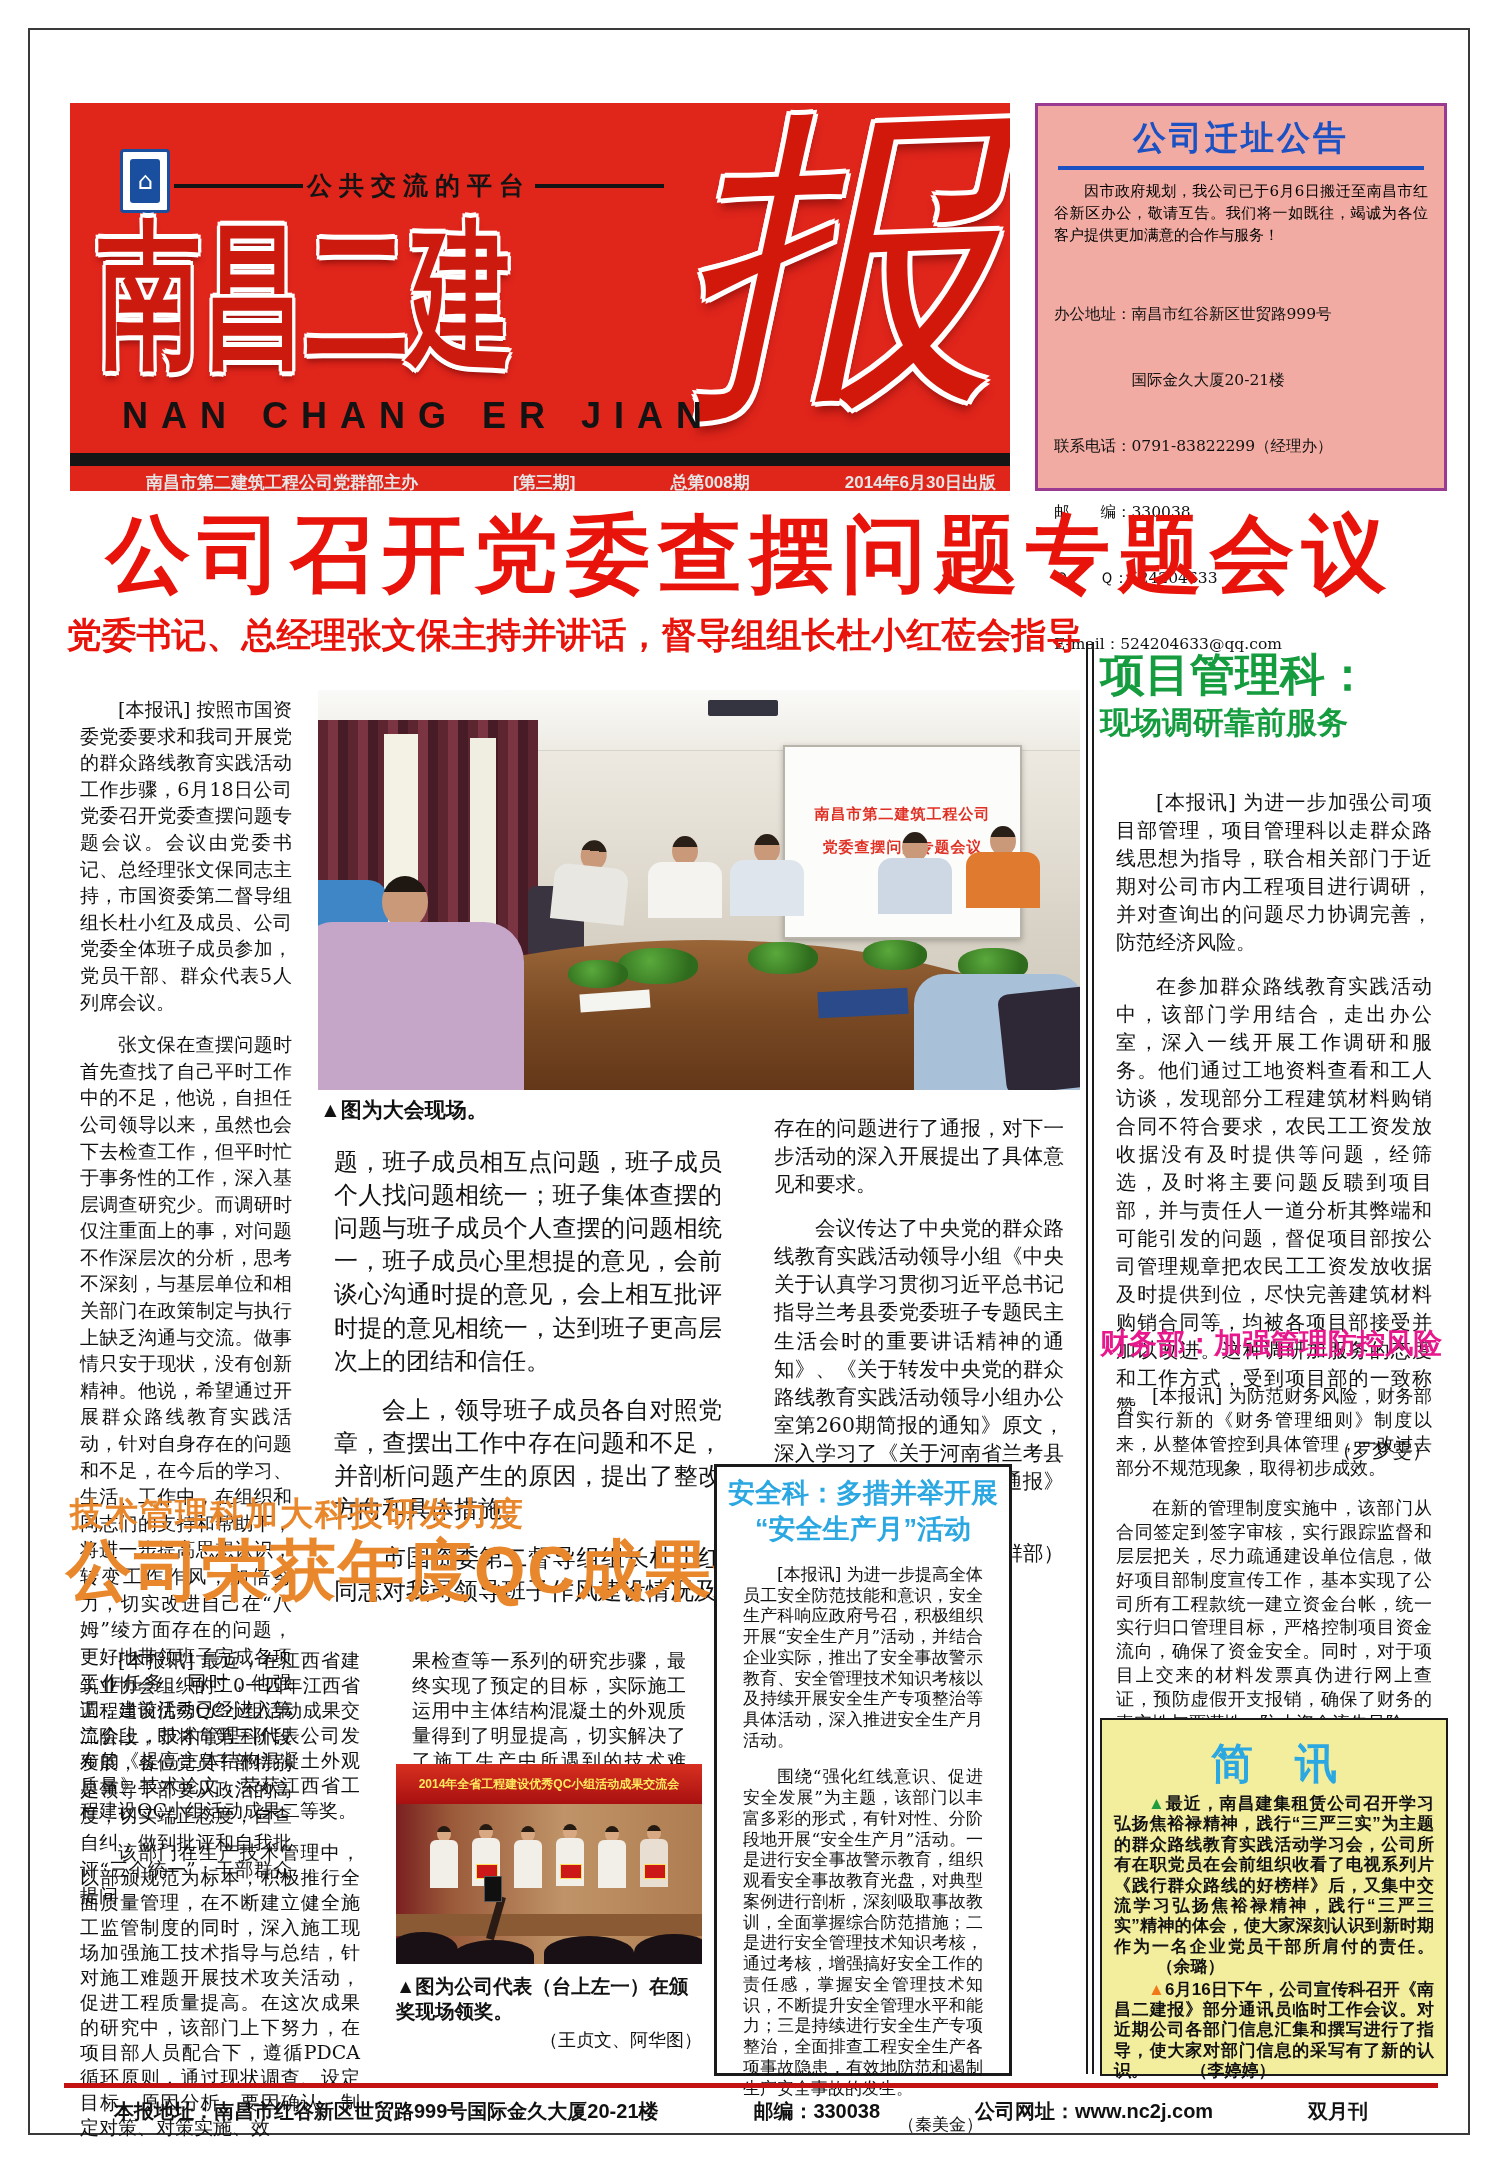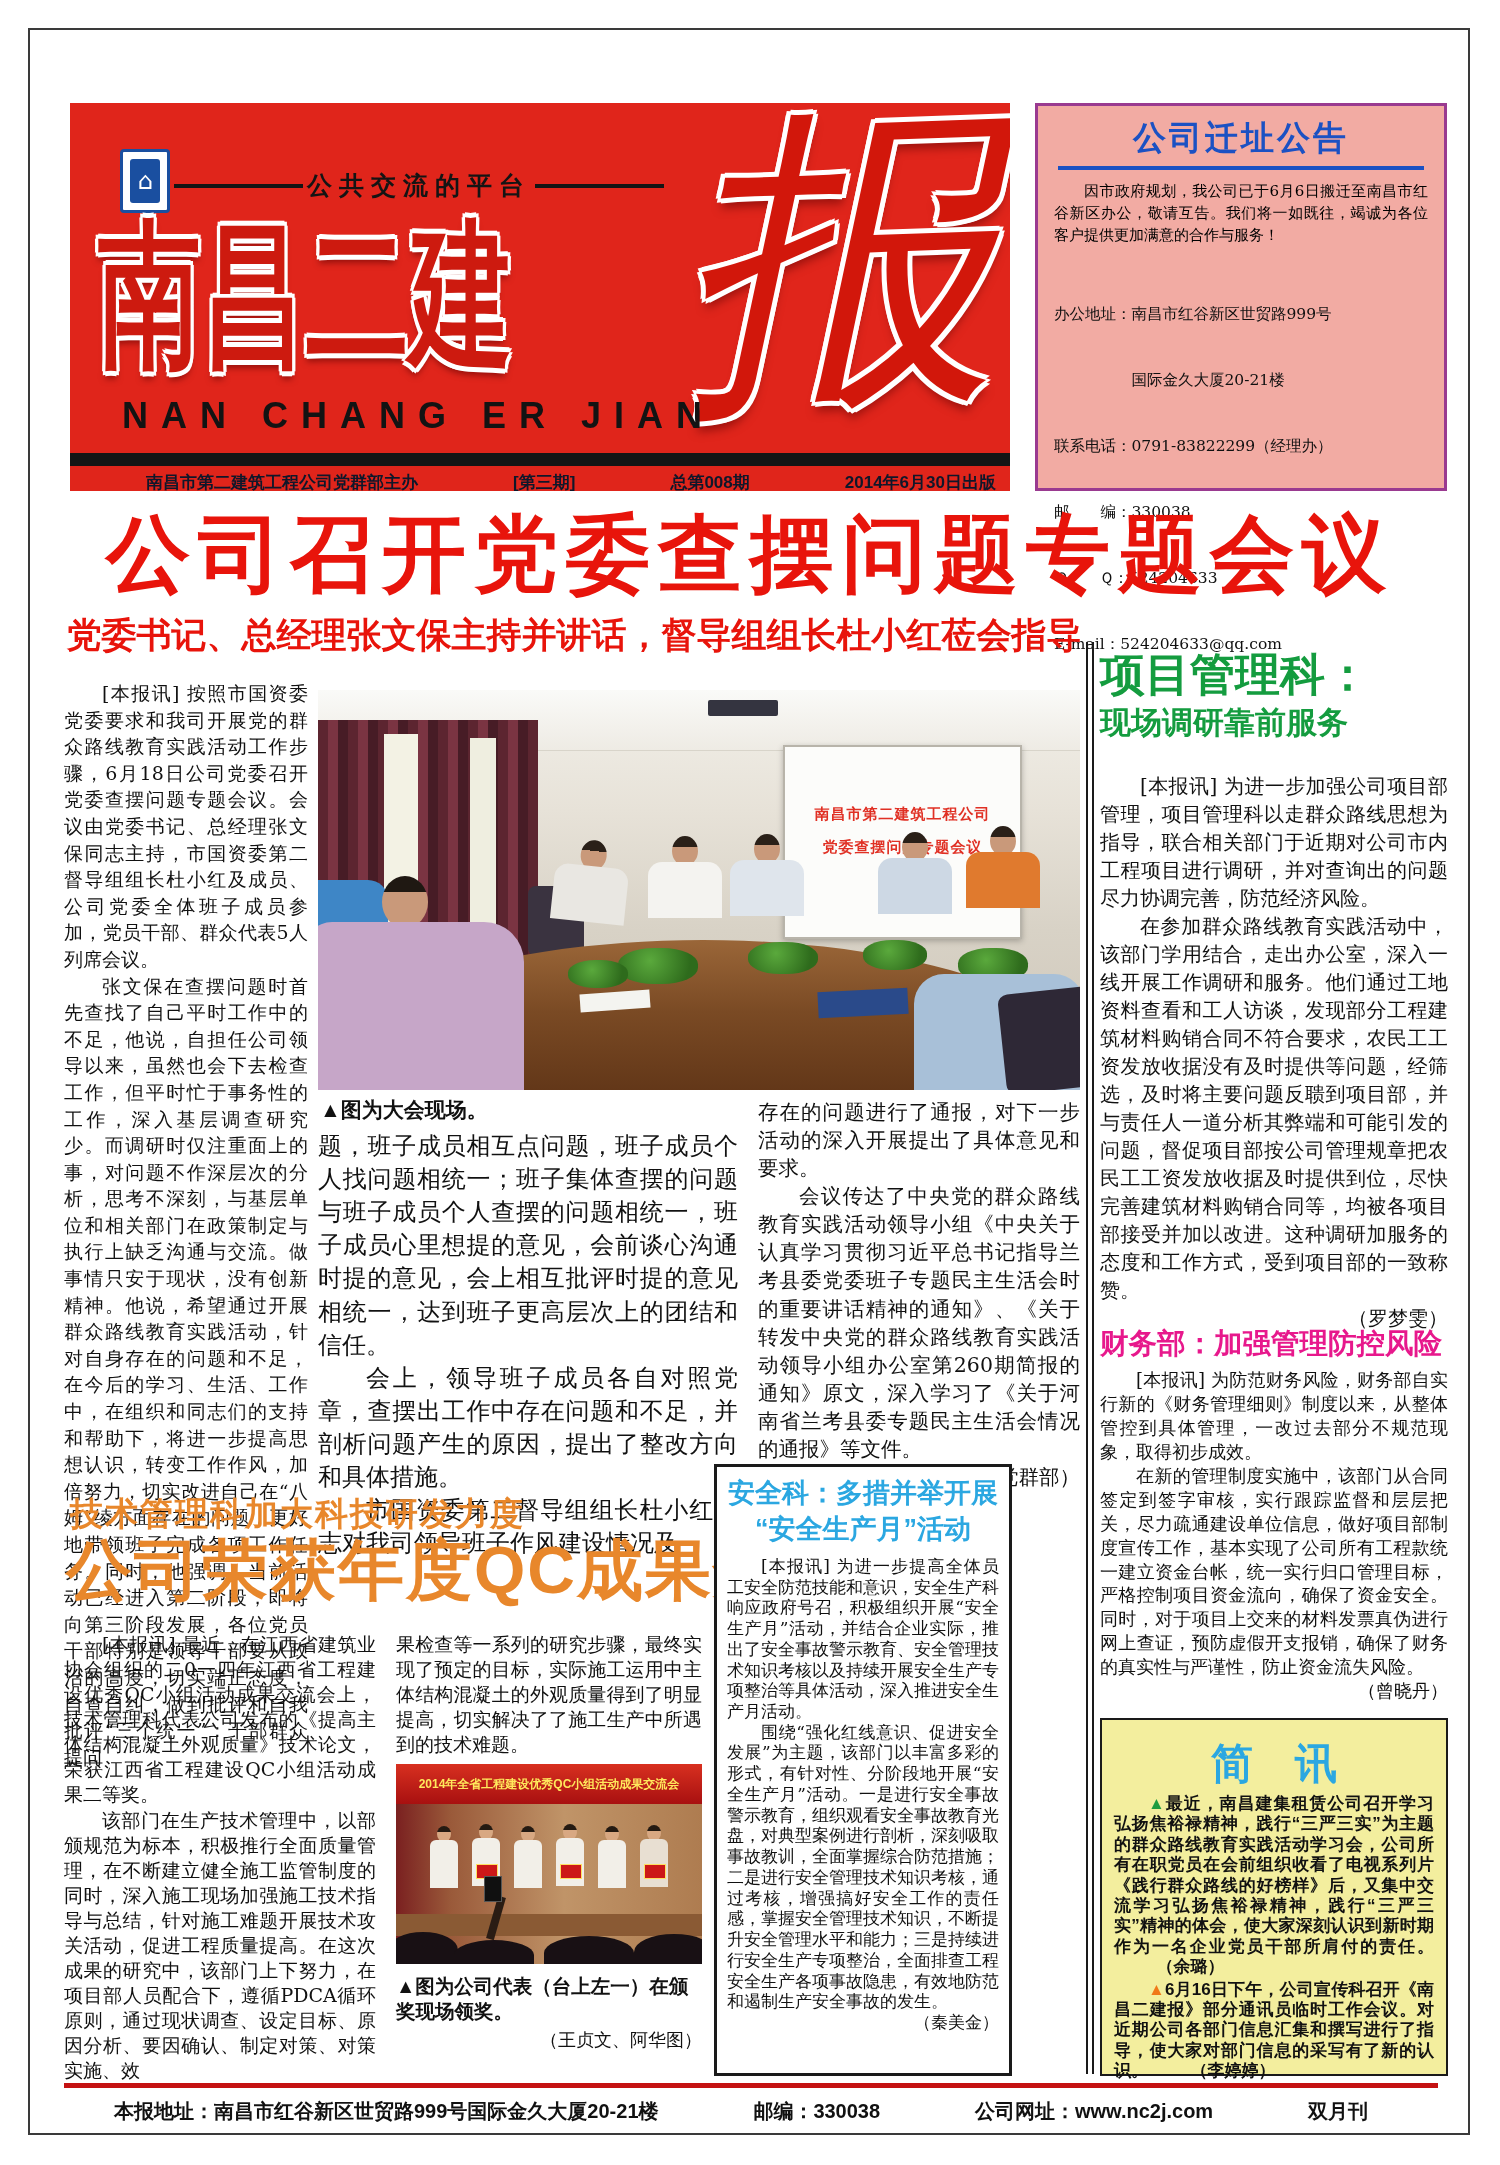--- a/index.html
+++ b/index.html
@@ -23,38 +23,38 @@
             white-space:nowrap;transform:scaleX(.65);transform-origin:left top;letter-spacing:2px;
             text-shadow:-4px -4px 0 #fff,4px -4px 0 #fff,-4px 4px 0 #fff,4px 4px 0 #fff,
                         -5px 0 0 #fff,5px 0 0 #fff,0 -5px 0 #fff,0 5px 0 #fff,0 8px 8px rgba(90,0,0,.55);}
   #mh-bao{left:606px;top:-18px;font-size:320px;line-height:1.1;color:#d2170b;font-style:italic;
           font-family:"DejaVu Serif",serif;transform:rotate(-2deg);
           text-shadow:-4px -4px 0 #fff,4px -4px 0 #fff,-4px 4px 0 #fff,4px 4px 0 #fff,
                       -5px 0 0 #fff,5px 0 0 #fff,0 -5px 0 #fff,0 5px 0 #fff,0 10px 10px rgba(90,0,0,.5);}
   #mh-pinyin{left:52px;top:292px;font-size:36px;font-weight:700;letter-spacing:13px;color:#131313;}
   #mh-bar{left:0;top:350px;width:100%;height:13px;background:#151515;}
   #mh-info{left:0;top:368px;width:100%;box-sizing:border-box;display:flex;justify-content:space-between;
-           padding:0 14px 0 76px;font-size:17px;font-weight:700;color:#0f172a;}
+           padding:0 14px 0 76px;font-size:17px;font-weight:700;color:#e5e5e5;}
 
   
   #notice{left:1035px;top:103px;width:412px;height:388px;background:#f2aba3;border:3px solid #9a3a90;
           box-sizing:border-box;padding:10px 16px;}
   #notice .title{text-align:center;font-size:33px;font-weight:700;color:#1b51c3;letter-spacing:3px;}
   #notice .rule{height:4px;background:#1b51c3;margin:5px 4px 10px;}
   #notice .body{font-size:15px;line-height:1.48;text-indent:2em;text-align:justify;color:#000000;}
   #notice .contact{margin-top:12px;font-size:15.5px;line-height:1.42;color:#101010;white-space:pre;}
 
   
   #headline{left:35px;top:498px;width:1430px;text-align:center;font-size:84px;font-weight:900;
             color:#e8140b;letter-spacing:8px;white-space:nowrap;}
   #subheadline{left:64px;top:612px;width:1020px;text-align:center;font-size:35px;font-weight:700;
             color:#e8140b;white-space:nowrap;}
 
   
-  .art p{margin:0;text-align:justify;text-indent:2em;}
+  .art p{margin:16px;text-align:justify;text-indent:2em;}
   .art p.noind{text-indent:0;}
   .art p.byline{text-align:right;text-indent:0;}
   #col1{left:64px;top:680px;width:244px;font-size:19px;line-height:1.4;}
   #col2{left:318px;top:1130px;width:420px;font-size:24px;line-height:1.38;}
   #col3{left:758px;top:1098px;width:322px;font-size:20.5px;line-height:1.37;}
   #caption-main{left:320px;top:1096px;font-size:21px;font-weight:700;}
 
   
   #divider-v{left:1086px;top:642px;width:4px;height:1432px;border-left:2px solid #1a1a1a;border-right:2px solid #1a1a1a;}
   #dp-t1{left:1100px;top:645px;font-size:45px;font-weight:900;color:#149c3f;}

